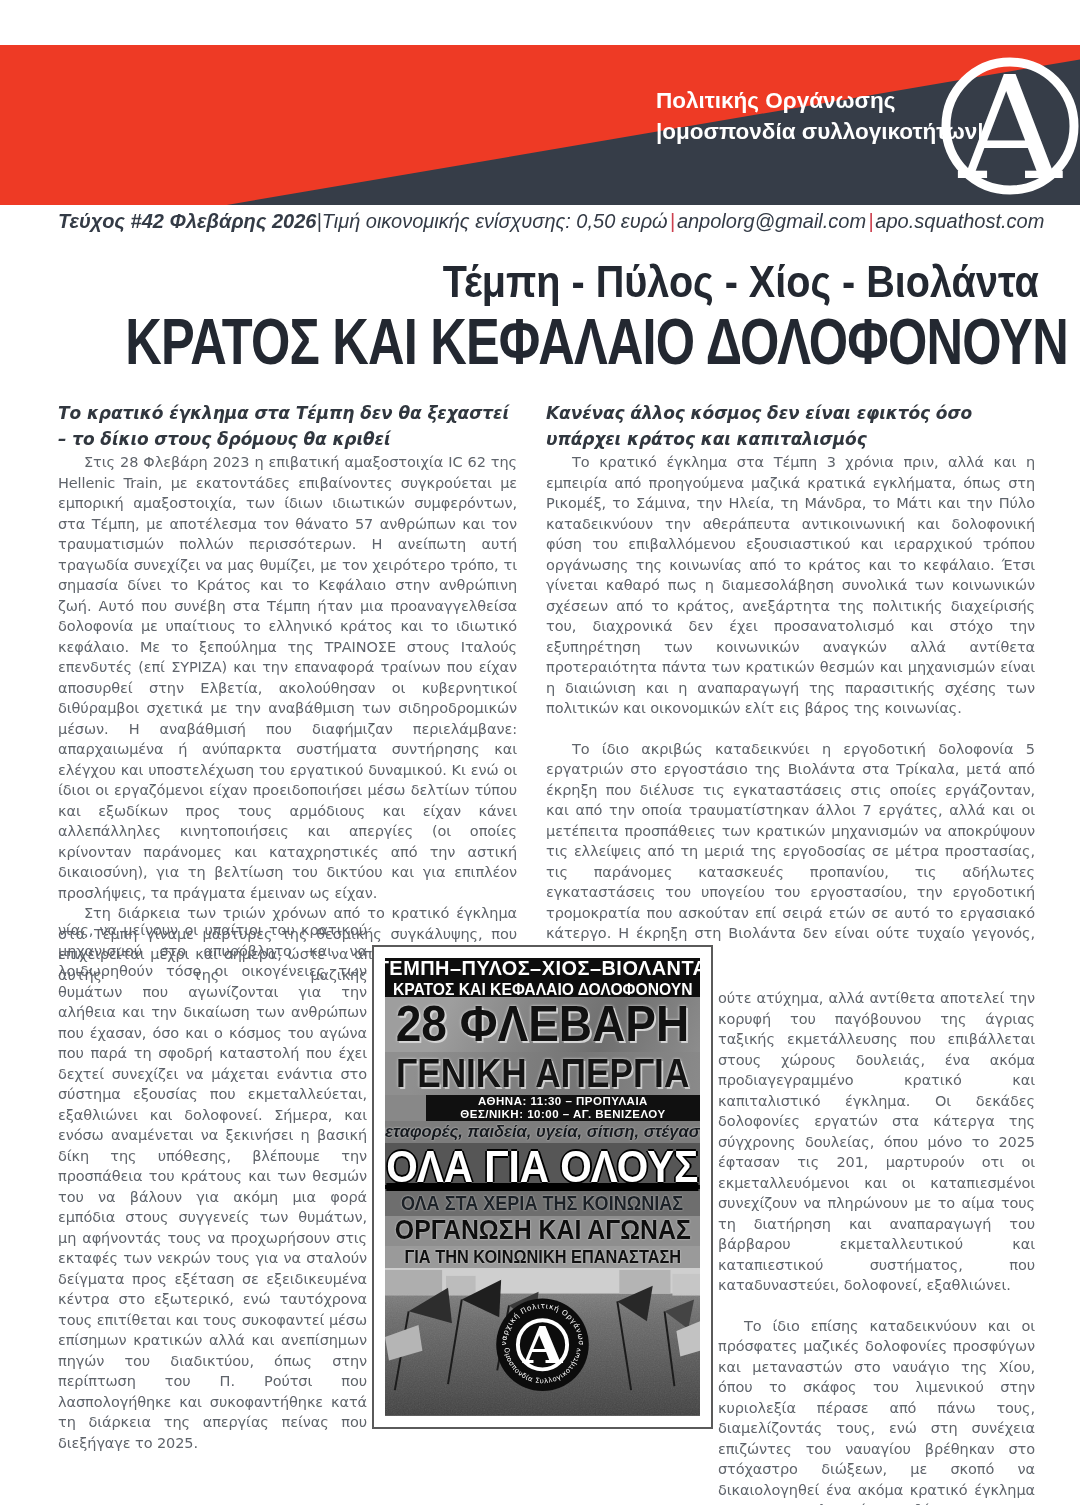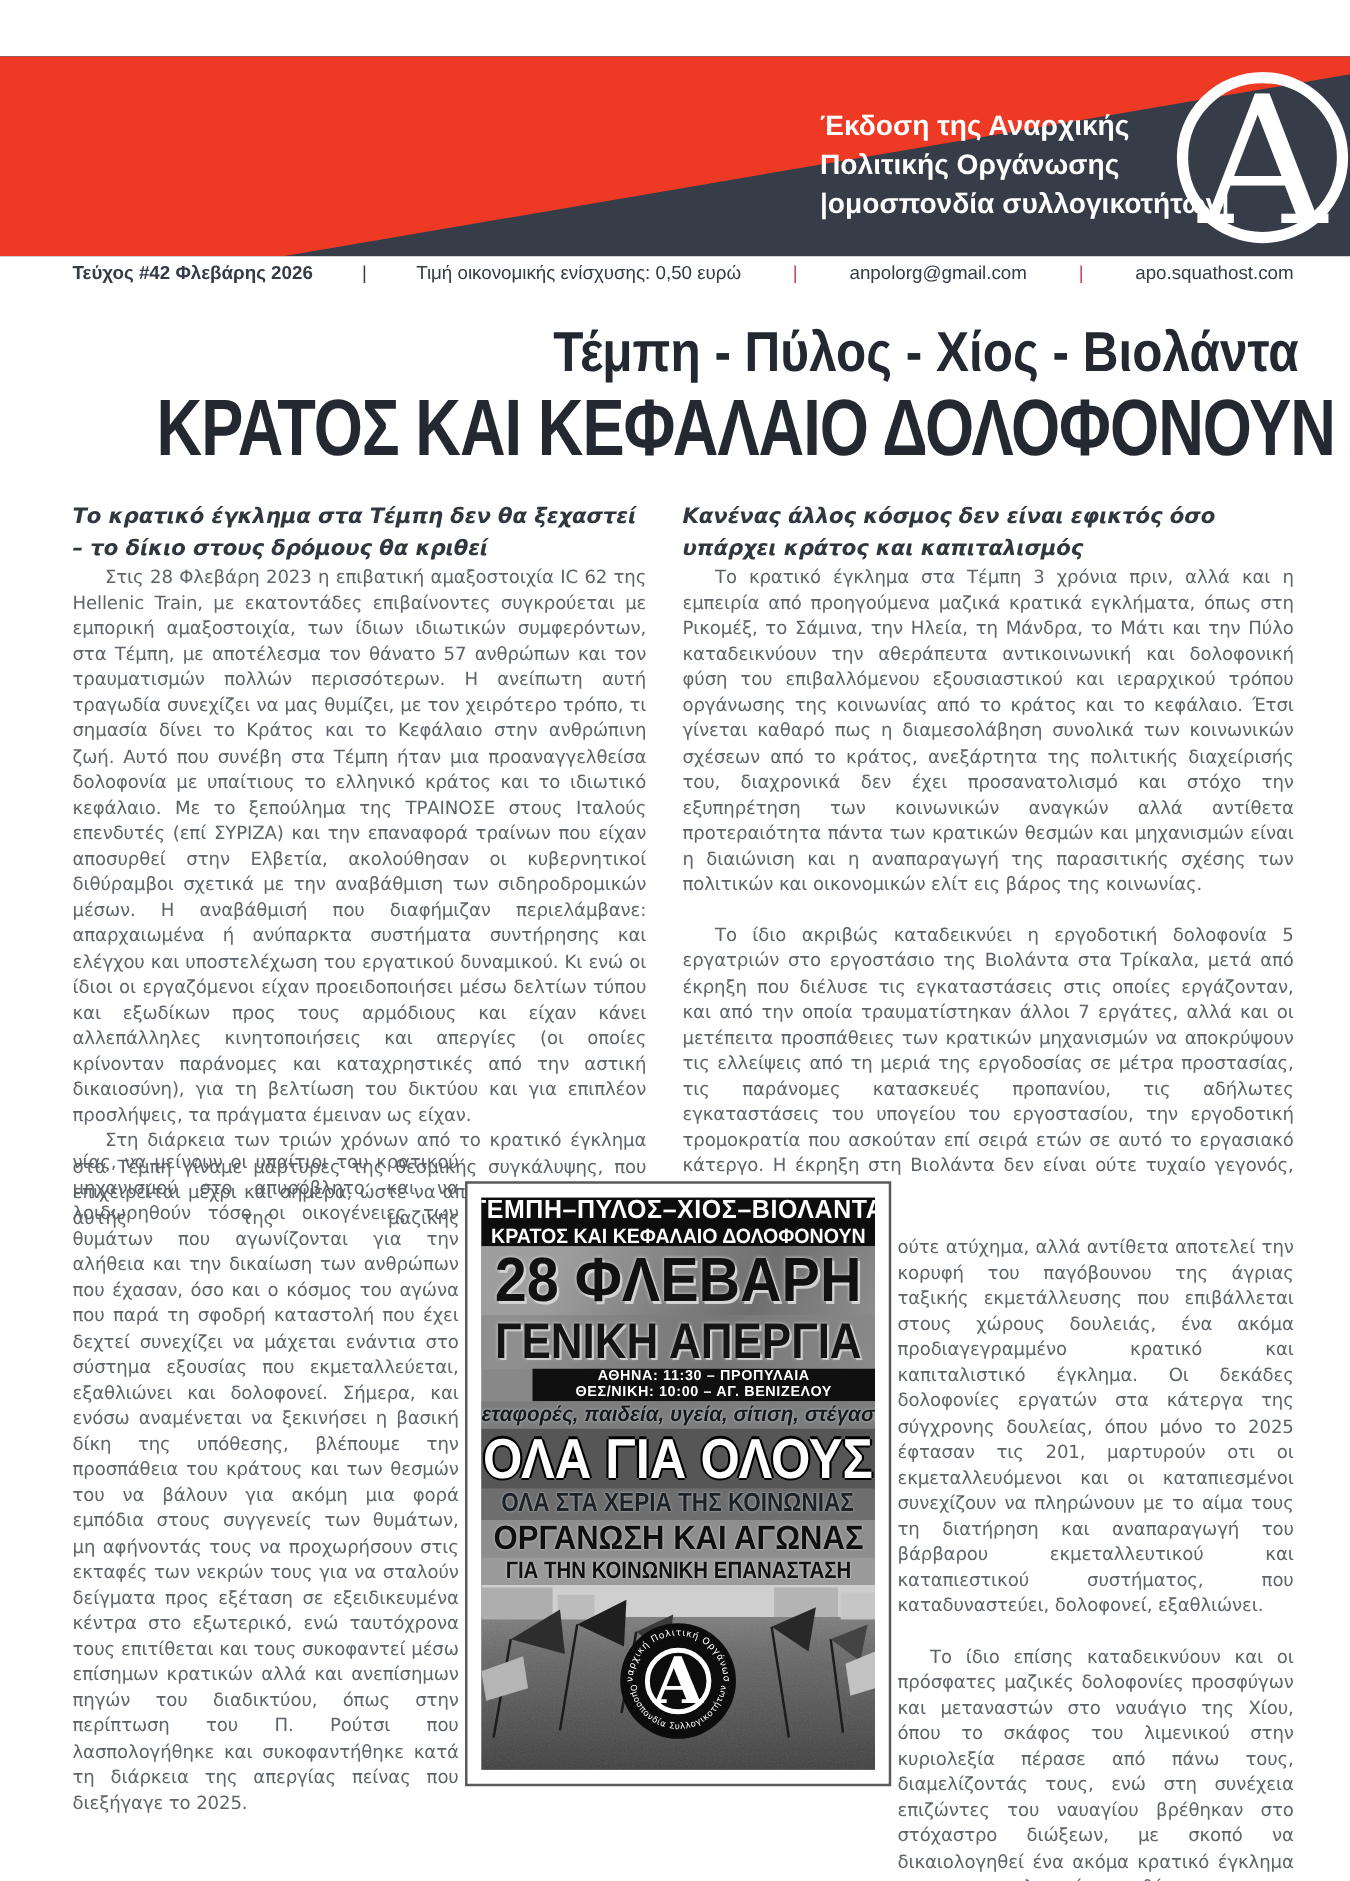--- a/index.html
+++ b/index.html
@@ -29,22 +29,22 @@
     position:absolute; left:656px; top:40px; color:#ffffff;
     font-family:"Liberation Sans", sans-serif;
     font-size:22.5px; font-weight:700; line-height:31px;
   }
   .masthead-logo { position:absolute; left:922px; top:5px; }
 
   
   .infobar {
     position:absolute; left:58px; top:210px; width:977px;
     font-family:"Liberation Sans", sans-serif;
-    font-size:15px; color:#343b46; white-space:nowrap;
-    display:flex; align-items:baseline; justify-content:space-between;
+    font-size:20px; color:#343b46; white-space:nowrap;
+    display:flex; align-items:baseline; justify-content:space-between;font-style:italic;
   }
   .infobar .bold { font-weight:700; }
   .infobar .sep-dark { color:#343b46; font-weight:400; }
   .infobar .sep-red { color:#cc3f4e; font-weight:400; padding:0 2px; }
 
   
   .kicker-wrap, .mainhead-wrap { position:absolute; left:0; width:1080px; text-align:right; }
   .kicker-wrap { top:256px; }
   .mainhead-wrap { top:305px; }
   .kicker {
@@ -97,42 +97,41 @@
   .p-date .fit { font-size:50px; font-weight:900; color:#111;
                  text-shadow:0 0 3px #e8e8e8, 2px 2px 0 #cfcfcf; transform:scaleX(0.92); }
   .p-strike { height:44px; background:linear-gradient(100deg,#8f8f8f 10%,#767676 60%,#8a8a8a 100%); }
   .p-strike .fit { font-size:40px; font-weight:900; color:#141414;
                    text-shadow:0 0 3px #e2e2e2, 2px 2px 0 #c8c8c8; transform:scaleX(0.88); }
   .p-meet { background:#101010; color:#fff; height:27px; line-height:12.5px;margin-left:41px; }
   .p-meet .fit { font-size:11.5px; font-weight:700; letter-spacing:0.5px; }
   .p-demands { height:23px; background:#7d7d7d; }
   .p-demands .fit { font-size:17px; font-weight:800; font-style:italic; color:#15191e;
                     text-shadow:0 0 2px #d9d9d9; transform:scaleX(0.97); }
-  .p-all { height:49px; background:#565656; }
+  .p-all { height:49px; background:#565656;text-decoration:underline; }
   .p-all .fit { font-size:45px; font-weight:900; color:#fff;
                 text-shadow:-2px 0 0 #000, 2px 0 0 #000, 0 -2px 0 #000, 0 2px 0 #000; transform:scaleX(0.9); }
   .p-hands { height:25px; background:#6e6e6e; }
   .p-hands .fit { font-size:21px; font-weight:900; color:#1c2127;
                   text-shadow:0 0 2px #cfcfcf; transform:scaleX(0.86); }
   .p-org { height:31px; background:#8e8e8e; }
   .p-org .fit { font-size:27px; font-weight:900; color:#0f0f0f;
                 text-shadow:0 0 2px #e4e4e4; transform:scaleX(0.92); }
   .p-rev { height:23px; background:#9a9a9a; }
   .p-rev .fit { font-size:19px; font-weight:900; color:#101010;
                 text-shadow:0 0 2px #dedede; transform:scaleX(0.86); }
   .p-photo { flex:1; position:relative; }
   .p-photo svg { display:block; width:100%; height:100%; }
 </style>
 </head>
 <body>
 
 <div class="banner">
   <div class="banner-red"></div>
   <div class="masthead-sub">
-    <div>Έκδοση της Αναρχικής</div>
     <div>Πολιτικής Οργάνωσης</div>
     <div>|ομοσπονδία συλλογικοτήτων|</div>
   </div>
   <svg class="masthead-logo" width="175" height="152" viewBox="0 0 175 152">
     <circle cx="88" cy="76" r="64" fill="none" stroke="#ffffff" stroke-width="9"></circle>
     <text x="88" y="128" text-anchor="middle" font-family="DejaVu Serif, serif" font-size="142" fill="#ffffff">A</text>
   </svg>
 </div>
 
 <div class="infobar">

